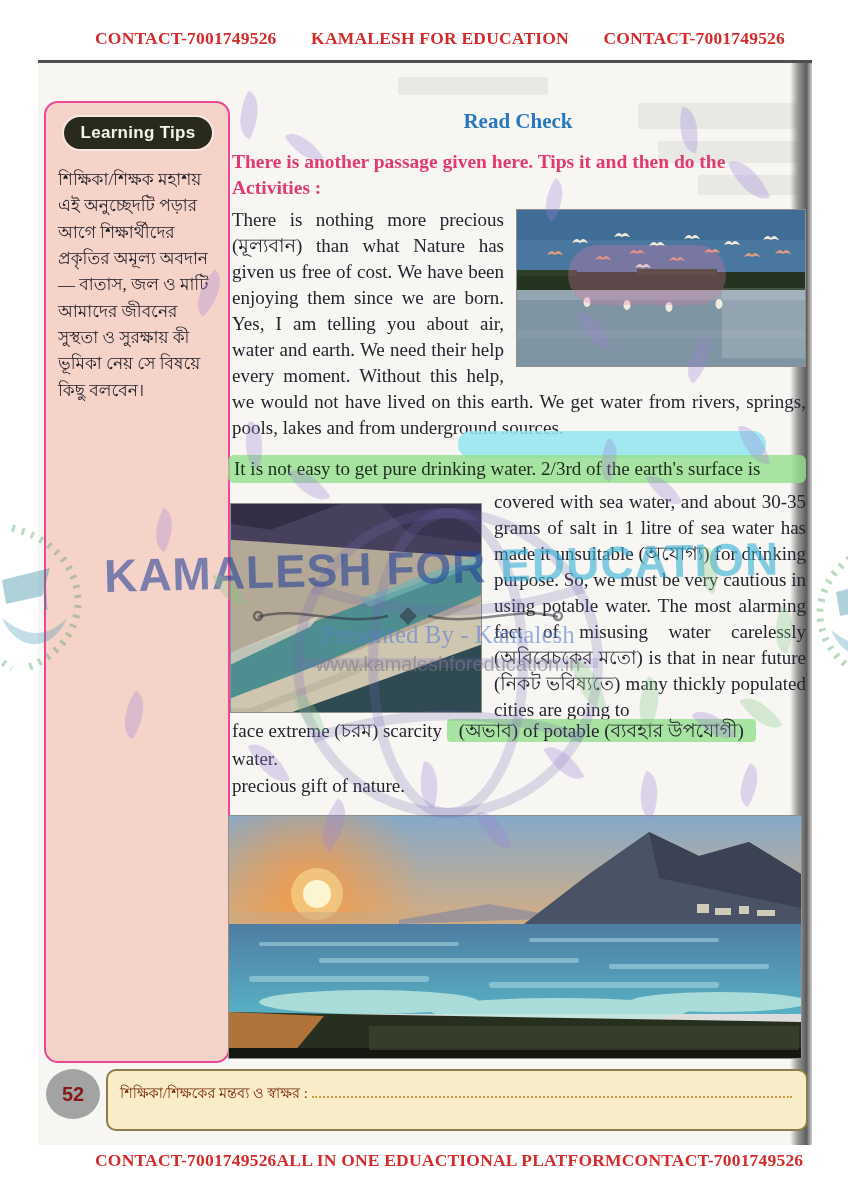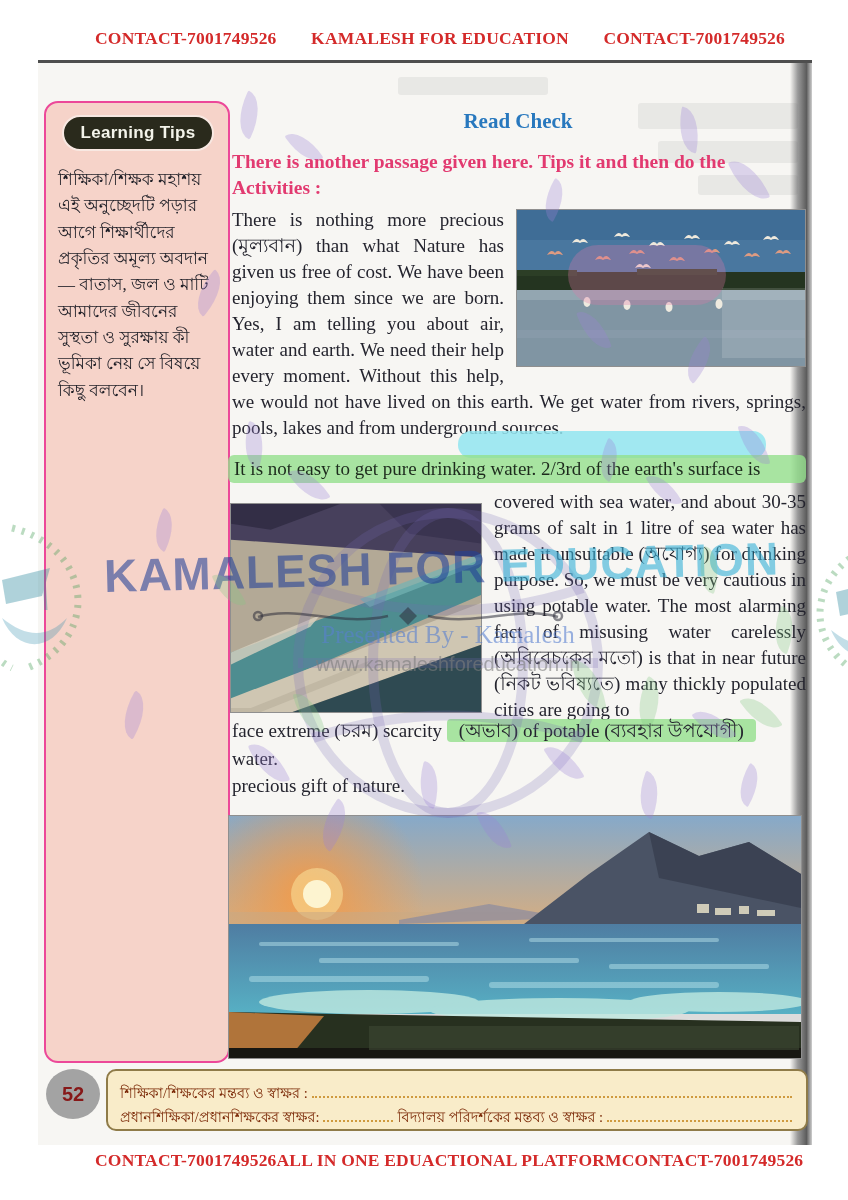--- a/index.html
+++ b/index.html
@@ -307,26 +307,20 @@
       <div class="leaf" style="left: 735px; top: 545px; transform: rotate(20deg) scale(1); background: rgba(134, 199, 133, 0.3);"></div>
       <div class="leaf" style="left: 540px; top: 600px; transform: rotate(-10deg) scale(1.2); background: rgba(134, 199, 133, 0.3);"></div>
     </div>
 
   <div class="page-num">52</div>
   <div class="sig-box">
     <div class="sig-row">
       <span class="sig-label">শিক্ষিকা/শিক্ষকের মন্তব্য ও স্বাক্ষর :</span>
       <span class="dots"></span>
     </div>
-    <div class="sig-row">
-      <span class="sig-label">প্রধানশিক্ষিকা/প্রধানশিক্ষকের স্বাক্ষর:</span>
-      <span class="dots short"></span>
-      <span class="sig-label">বিদ্যালয় পরিদর্শকের মন্তব্য ও স্বাক্ষর :</span>
-      <span class="dots"></span>
-    </div>
   </div>
 </div>
 
 <svg class="side-logo" style="left:-28px;top:518px;" width="170" height="160" viewBox="0 0 170 160">
   <g stroke="#3f9b4f" stroke-width="7" fill="none" stroke-dasharray="3 7">
     <path d="M40 10 C120 30 130 120 55 150"></path>
     <path d="M20 20 C-20 70 0 130 40 150"></path>
   </g>
   <polygon points="30,62 78,50 70,78 34,86" fill="#1d7f96"></polygon>
   <line x1="72" y1="60" x2="74" y2="92" stroke="#1d7f96" stroke-width="3"></line>

